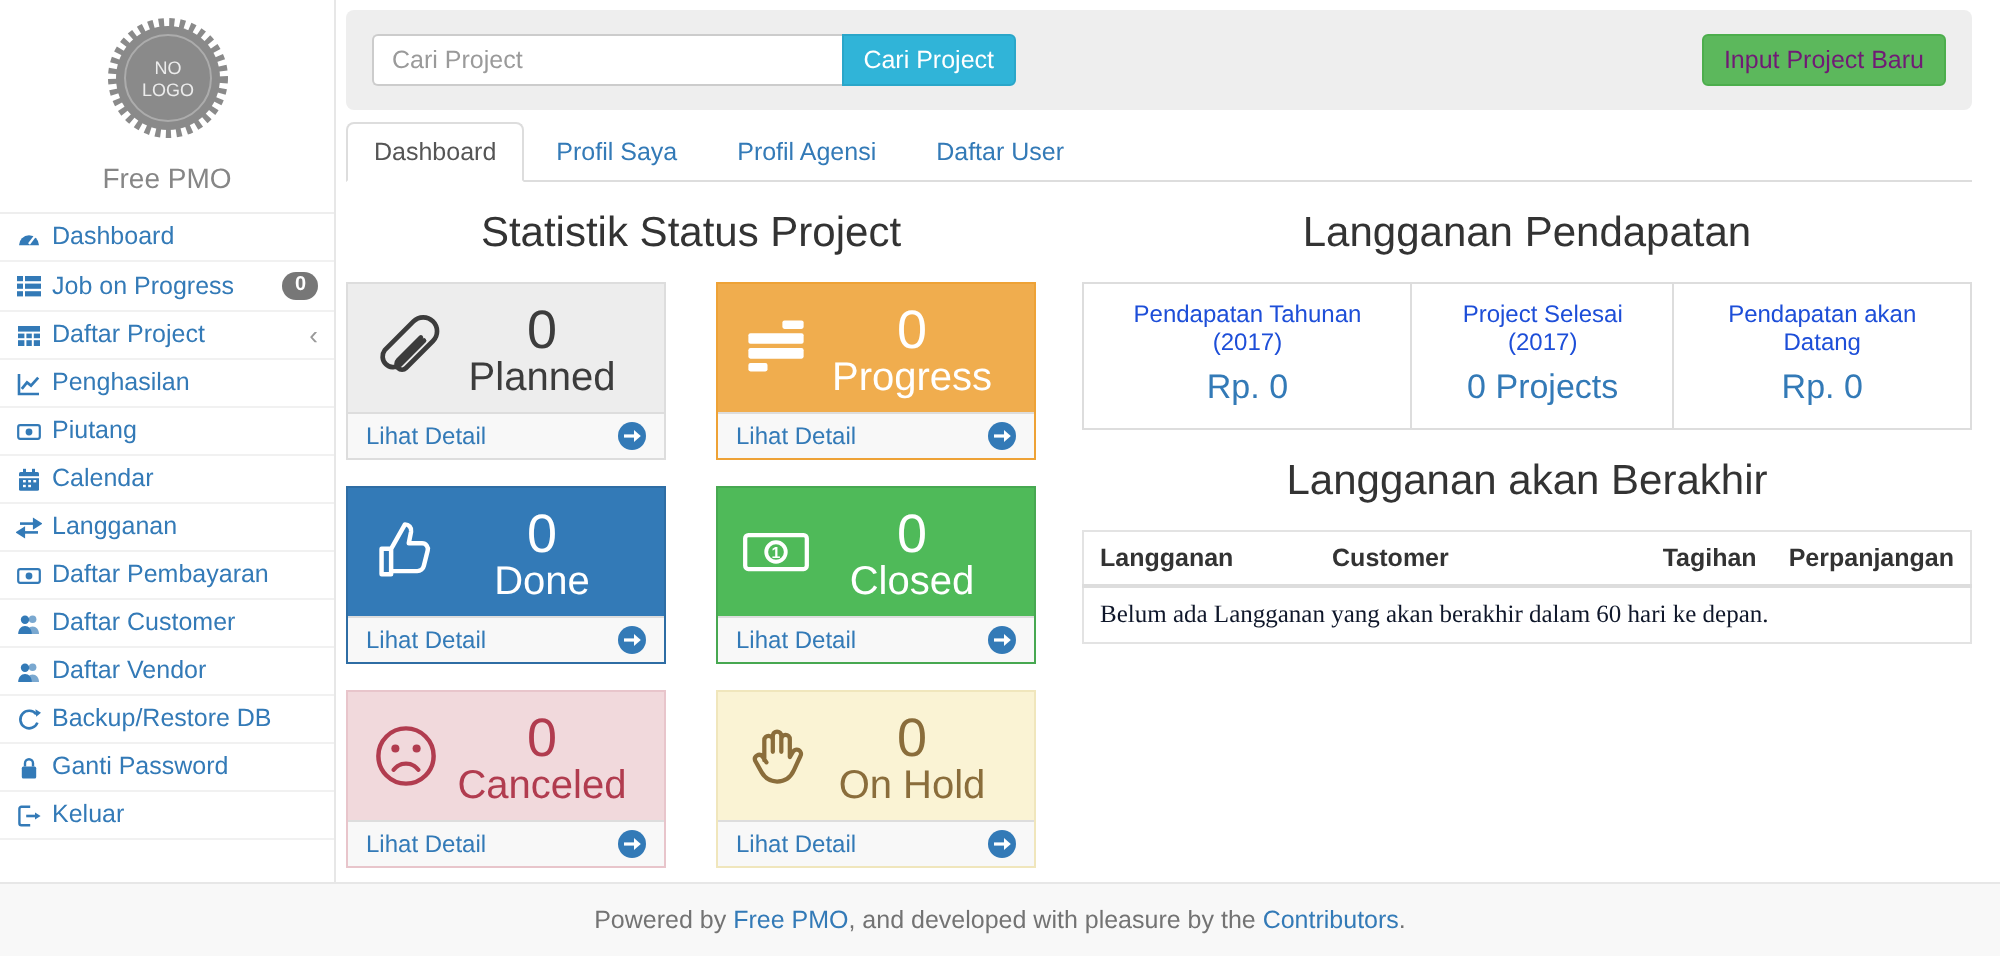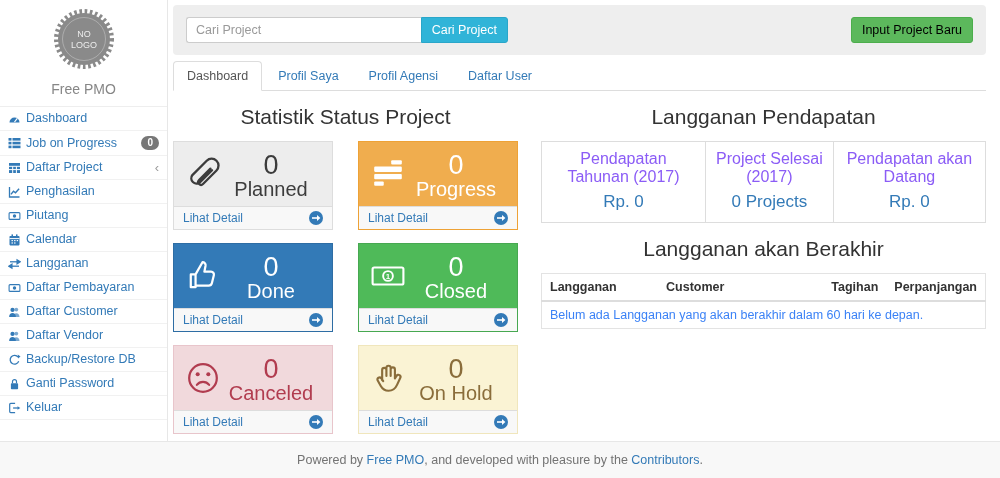--- a/index.html
+++ b/index.html
@@ -42,21 +42,21 @@
     border-radius:3px 0 0 3px; padding:0 9px; font-size:12.5px; color:#555; outline:none;
     font-family:"Liberation Sans", sans-serif;
   }
   .search-input::placeholder { color:#9a9a9a; }
   .btn { font-family:"Liberation Sans", sans-serif; cursor:pointer; font-size:12.5px; }
   .btn-info {
     height:26px; background:#30b4d8; border:1px solid #2aa6c9; color:#fff;
     border-radius:0 3px 3px 0; padding:0 10px;
   }
   .btn-success {
-    height:26px; background:#5cb85c; border:1px solid #4cae4c; color:#000000;
+    height:26px; background:#5cb85c; border:1px solid #4cae4c; color:#701a75;
     border-radius:3px; padding:0 10px;
   }
 
   .tabs { display:flex; margin-top:6px; border-bottom:1px solid #ddd; }
   .tab {
     padding:7px 13px; margin-right:2px; margin-bottom:-1px;
     font-size:12.5px; color:#337ab7; cursor:pointer;
     border:1px solid transparent; border-radius:4px 4px 0 0;
   }
   .tab.active { color:#555; background:#fff; border-color:#ddd #ddd #fff; cursor:default; }
@@ -88,30 +88,30 @@
   .v-success .card-body { background:#4fba59; color:#fff; }
   .v-success { border-color:#47a851; }
   .v-danger .card-body { background:#f1d9dc; color:#b13c4f; }
   .v-danger { border-color:#e8c5cb; }
   .v-hold .card-body { background:#faf3d4; color:#8a6d3b; }
   .v-hold { border-color:#f0e6bc; }
 
   
   table { border-collapse:collapse; width:100%; }
   .stats-table td { border:1px solid #ddd; text-align:center; padding:8px 6px 10px; }
-  .stat-label { font-size:16px; color:#8b5cf6; }
+  .stat-label { font-size:12px; color:#1d4ed8; }
   .stat-value { color:#337ab7; font-size:17px; margin-top:6px; }
 
   .subs-table { border:1px solid #e3e3e3; }
   .subs-table th {
     text-align:left; font-size:12.5px; color:#333; padding:6px 8px;
     border-bottom:2px solid #ddd; font-weight:bold;
   }
   .subs-table th.num { text-align:right; }
-  .subs-table td { font-size:12.5px; color:#3b82f6; padding:6px 8px; }
+  .subs-table td { font-size:12.5px; color:#0f172a; padding:6px 8px;font-family:Liberation Serif, serif; }
 
   
   .page-footer {
     background:#f8f8f8; border-top:1px solid #e7e7e7;
     text-align:center; padding:11px 1px; font-size:12.5px; color:#737373; flex-shrink:0;
   }
   .link { color:#337ab7; cursor:pointer; text-decoration:none; }
 </style>
 </head>
 <body>

